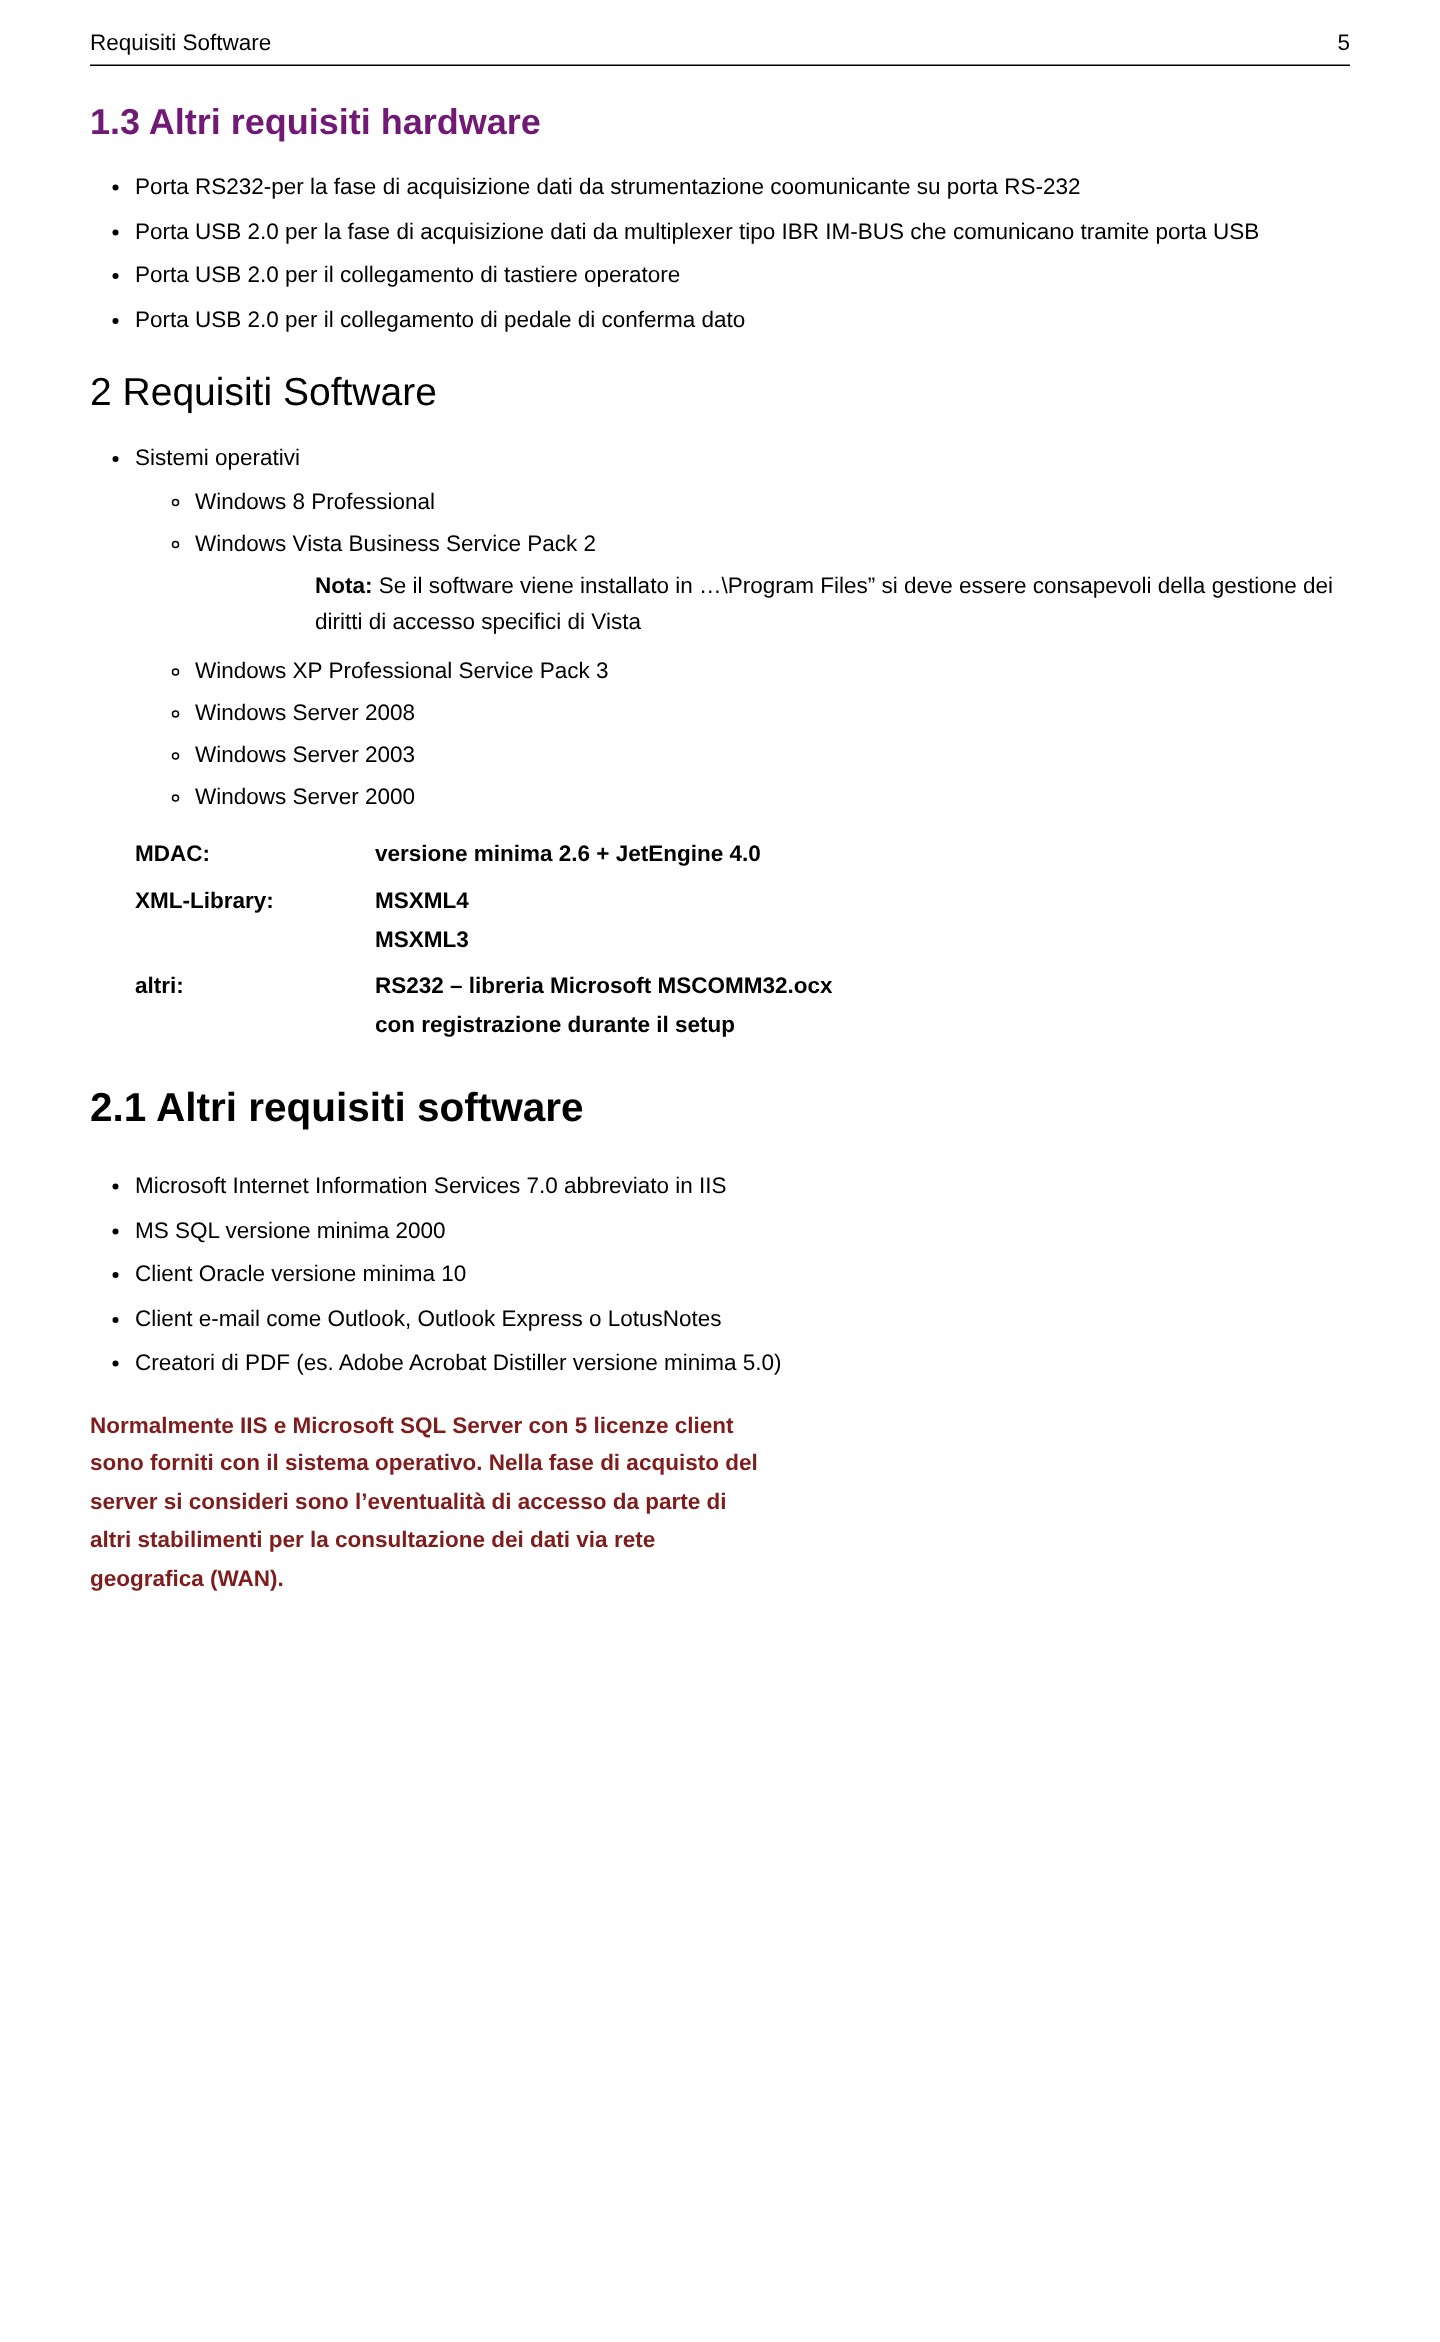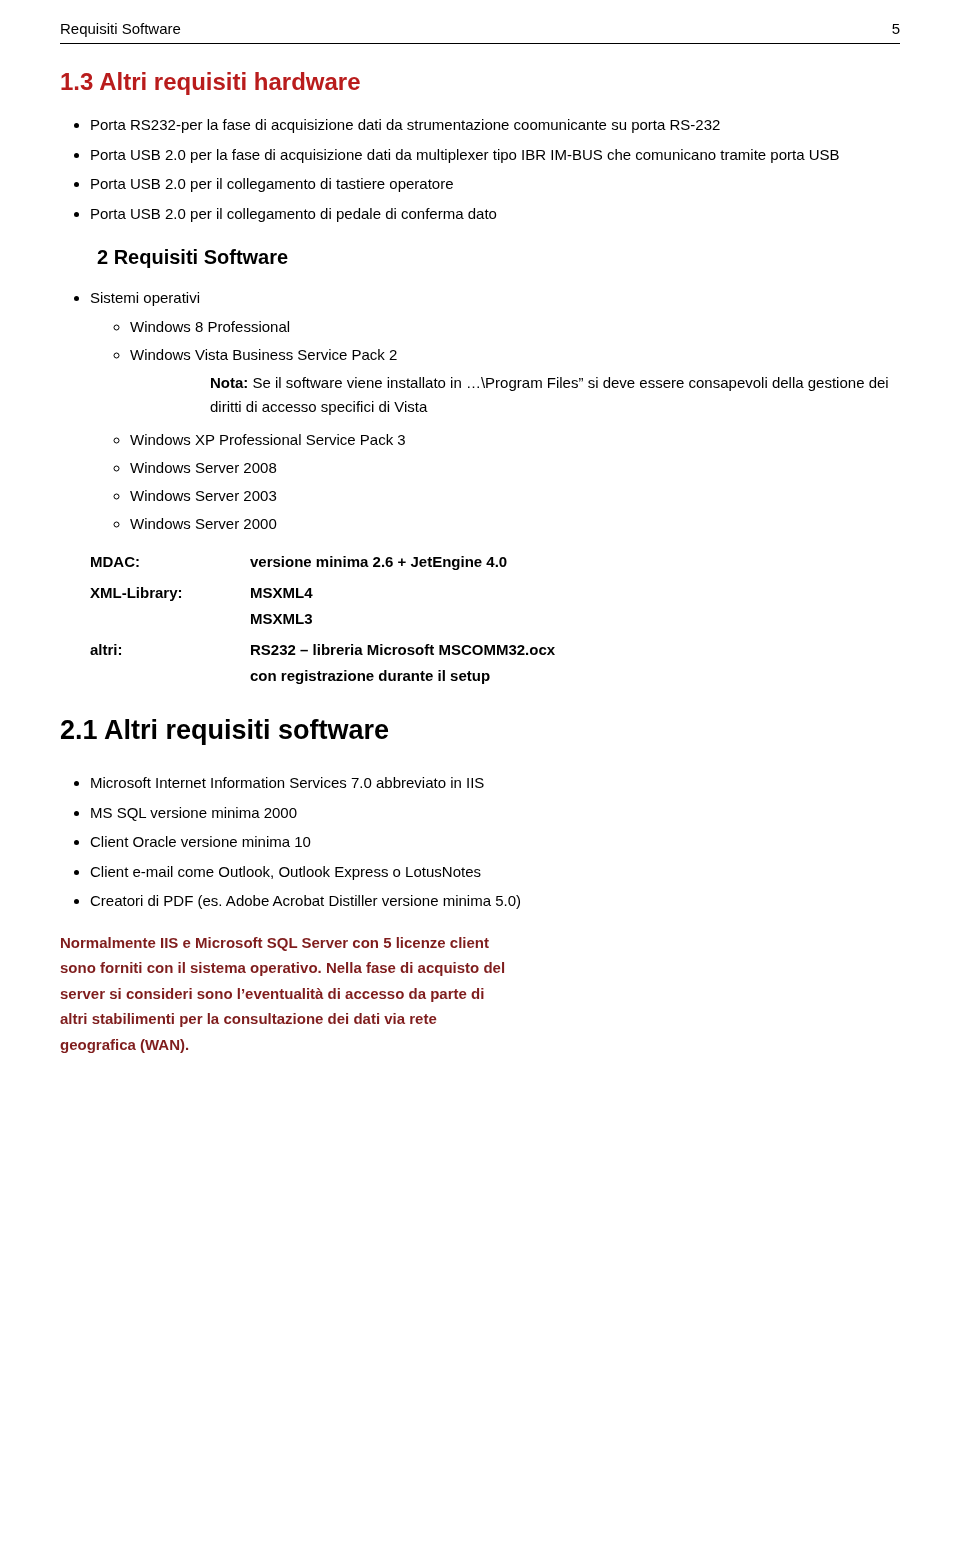--- a/index.html
+++ b/index.html
@@ -40,21 +40,21 @@
     }
 
     .page-header-number {
       font-size: 15px;
       color: #000;
     }
 
     h1.section-heading {
       font-size: 24px;
       font-weight: bold;
-      color: #b91c1c;
+      color: #701a75;
       margin-bottom: 16px;
       margin-top: 8px;
     }
 
     .bullet-list {
       margin-left: 30px;
       margin-bottom: 10px;
       line-height: 1.7;
     }
 
@@ -106,25 +106,24 @@
     }
 
     .highlighted-block {
       color: #7f1d1d;
       font-weight: bold;
       line-height: 1.7;
       margin-top: 16px;
     }
 
     .section-2-title {
-      font-size: 20px;
-      font-weight: bold;
+      font-size: 26px;
+      font-weight: normal;
       margin-top: 20px;
       margin-bottom: 16px;
-      margin-left: 37px;
     }
 
     .section-2-1-title {
       font-size: 27px;
       font-weight: bold;
       margin-top: 24px;
       margin-bottom: 24px;
     }
   </style>
 </head>

